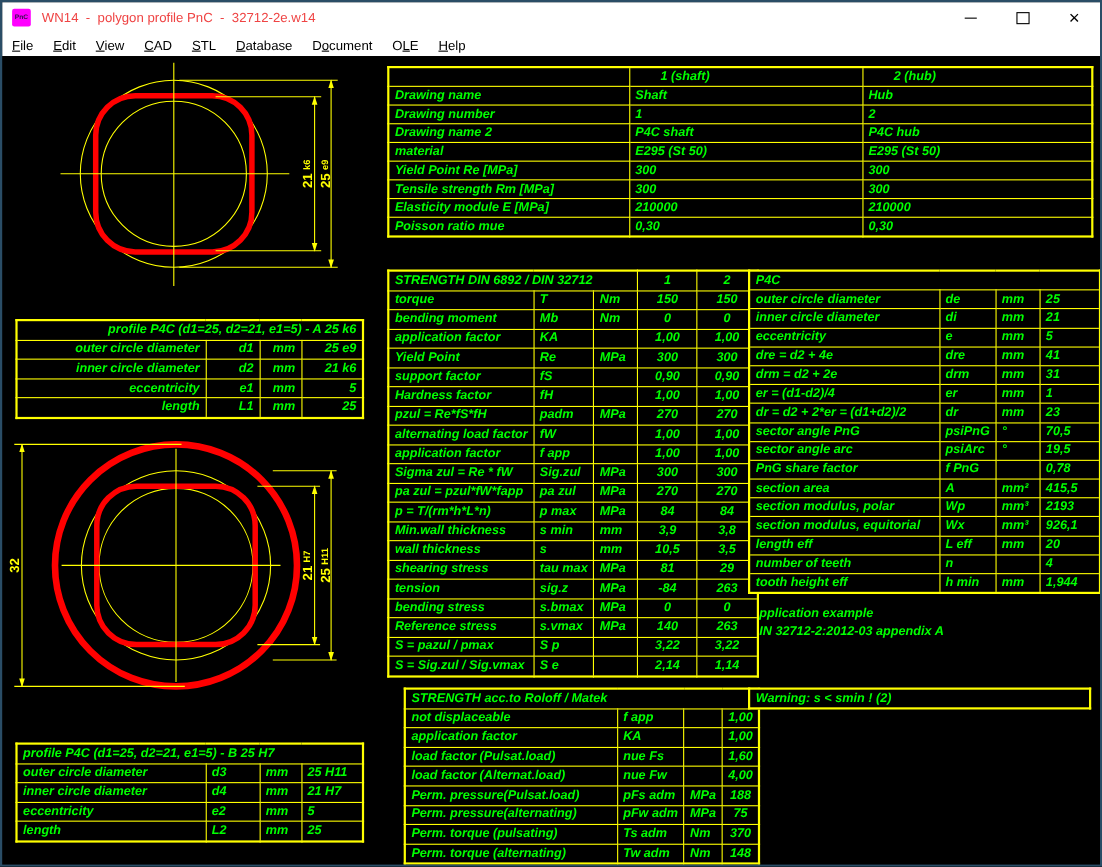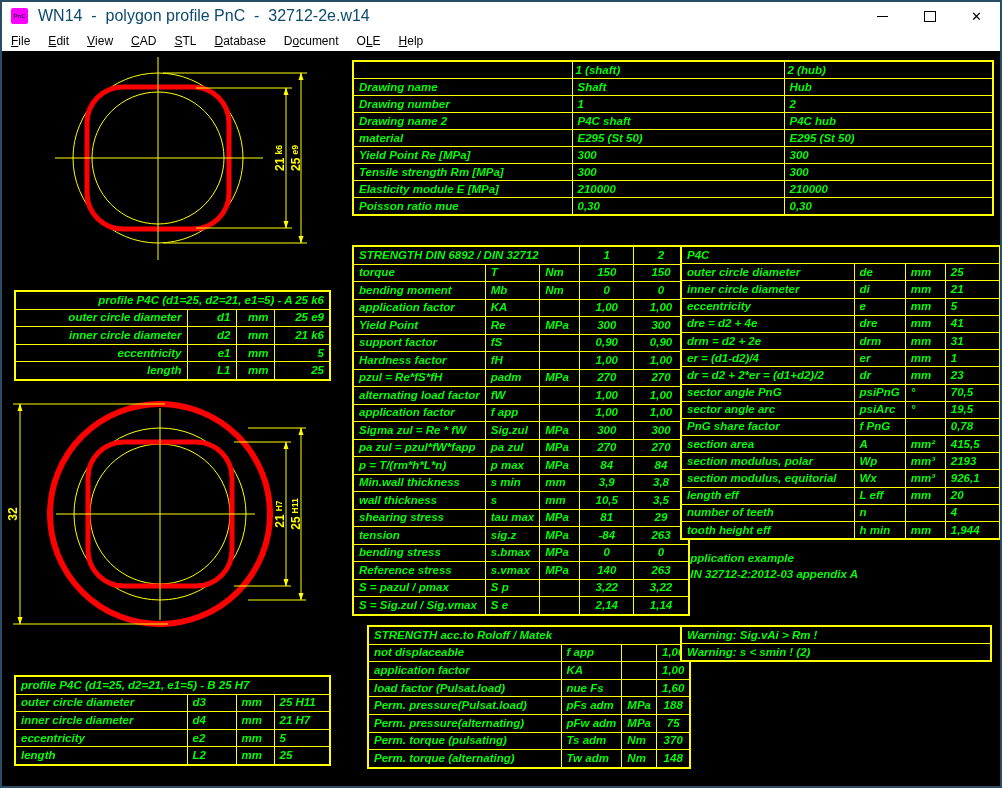--- a/index.html
+++ b/index.html
@@ -10,21 +10,21 @@
   .window-frame{position:absolute;inset:0;border:2px solid #2a4d66;pointer-events:none;z-index:50}
   .titlebar{
     position:absolute;left:2px;top:2px;width:998px;height:28px;background:#ffffff;
     display:flex;align-items:center;
   }
   .app-icon{
     width:17px;height:16px;background:#ff00ff;margin-left:9px;border-radius:2px;
     display:flex;align-items:center;justify-content:center;
     color:#30104a;font-size:6px;font-weight:bold;letter-spacing:0;
   }
-  .title-text{margin-left:10px;font-size:16px;color:#0c4a6e;white-space:pre}
+  .title-text{margin-left:10px;font-size:12px;color:#ef4444;white-space:pre}
   .win-btns{margin-left:auto;display:flex;height:100%}
   .win-btn{width:47px;height:100%;display:flex;align-items:center;justify-content:center}
   .glyph-min{width:11px;height:1px;background:#000}
   .glyph-max{width:10px;height:9px;border:1px solid #000}
   .glyph-close{font-size:13px;color:#000;line-height:1}
   .menubar{
     position:absolute;left:2px;top:30px;width:998px;height:21px;background:#ffffff;
     display:flex;align-items:center;font-size:12px;color:#000;
   }
   .menu-item{padding:0 9px;height:100%;display:flex;align-items:center}
@@ -39,21 +39,21 @@
     border:1px solid #ffff00;color:#00ff00;
     font-style:italic;font-weight:bold;font-size:11.5px;
     padding:0 5px;white-space:nowrap;overflow:hidden;
     height:16px;line-height:15px;
   }
   table.t-strength_din td{height:16.5px}
   table.t-p4c td{height:16.2px}
   table.t-roloff td{height:16.6px}
   table.t-profile_a td,table.t-profile_b td{height:16.6px}
   table.cad td.c{text-align:center}
-  table.cad td.hpad{padding-left:3px}
+  table.cad td.hpad{padding-left:28px}
 
   .notes{
     position:absolute;left:682px;top:550px;color:#00ff00;
     font-style:italic;font-weight:bold;font-size:11.5px;line-height:16px;z-index:5;
   }
   .drawing{position:absolute;z-index:4}
   .dimtext{fill:#ffff00;font-weight:bold}
 </style>
 </head>
 <body>
@@ -483,20 +483,26 @@
         <td></td>
         <td class="c">1,00</td>
       </tr>
       <tr>
         <td>load factor (Pulsat.load)</td>
         <td>nue Fs</td>
         <td></td>
         <td class="c">1,60</td>
       </tr>
       <tr>
+        <td>load factor (Alternat.load)</td>
+        <td>nue Fw</td>
+        <td></td>
+        <td class="c">4,00</td>
+      </tr>
+      <tr>
         <td>Perm. pressure(Pulsat.load)</td>
         <td>pFs adm</td>
         <td>MPa</td>
         <td class="c">188</td>
       </tr>
       <tr>
         <td>Perm. pressure(alternating)</td>
         <td>pFw adm</td>
         <td>MPa</td>
         <td class="c">75</td>
@@ -588,19 +594,16 @@
         <td>25</td>
       </tr>
     </tbody>
   </table>
 <table class="cad t-warnings" style="left: 680px; top: 625px;">
     <colgroup>
       <col style="width: 310px;">
     </colgroup>
     <tbody>
       <tr>
-        <td>Warning: Sig.vAi &gt; Rm !</td>
-      </tr>
-      <tr>
         <td>Warning: s &lt; smin ! (2)</td>
       </tr>
     </tbody>
   </table>
 
 </body></html>

